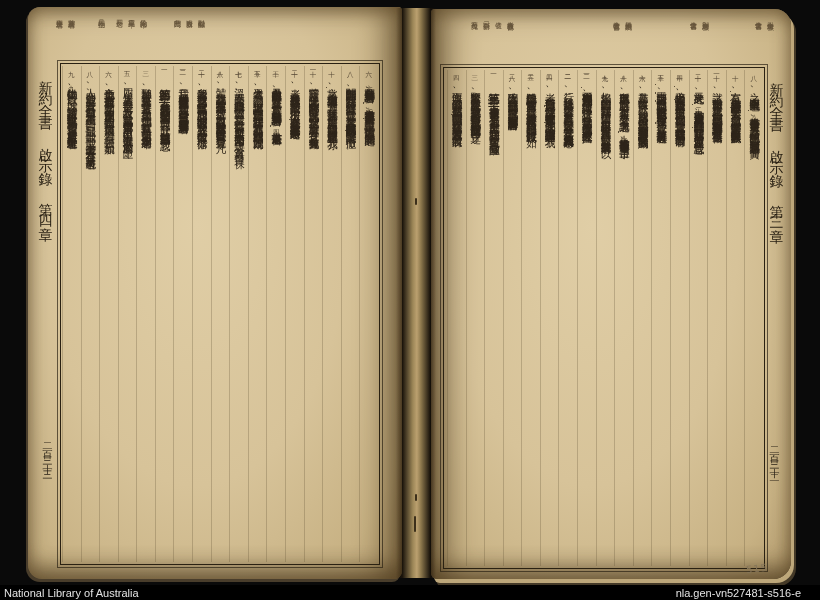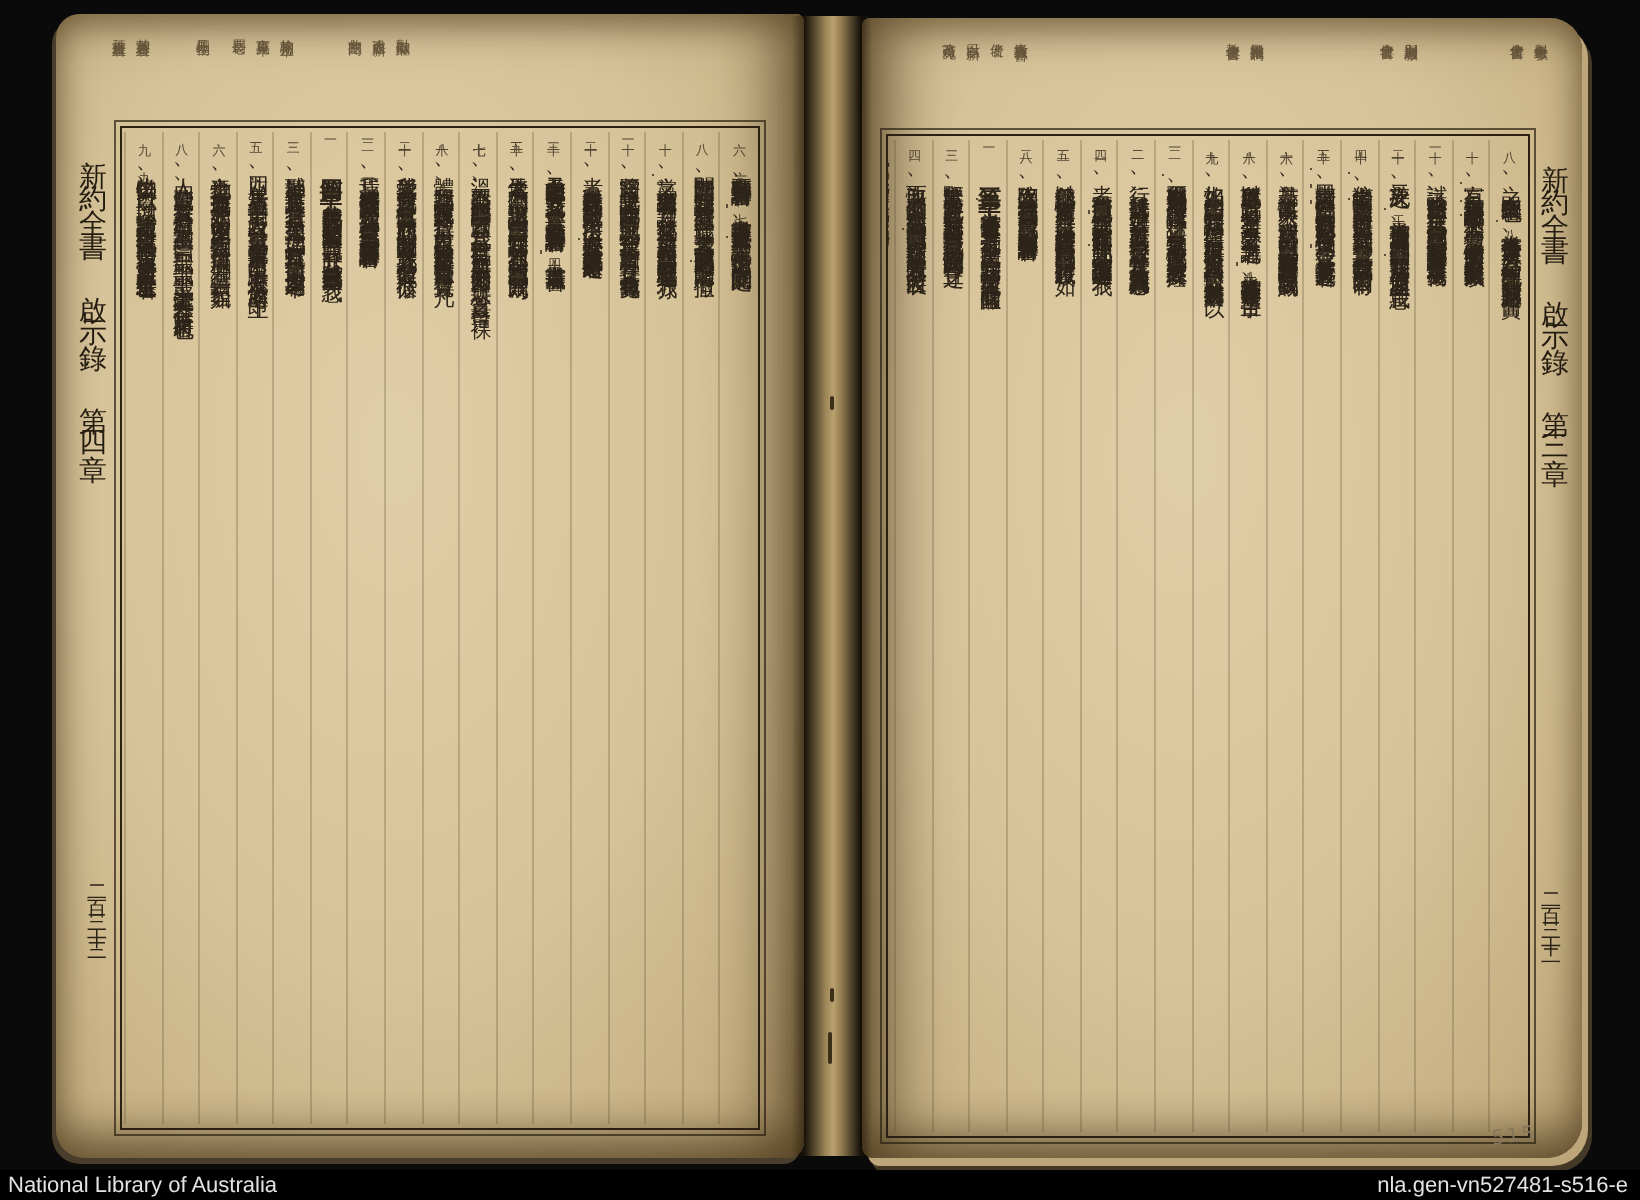--- a/index.html
+++ b/index.html
@@ -47,21 +47,21 @@
   .acol{writing-mode:vertical-rl;font-size:7px;line-height:9px;letter-spacing:0.5px;
     color:#5b4a32;height:52px;opacity:.9;}
 
   .pencil{position:absolute;left:315px;top:554px;font-size:10px;color:#85755a;
     transform:rotate(-7deg);font-family:"DejaVu Sans","Liberation Sans",sans-serif;letter-spacing:1px;}
 
   .bottombar{position:absolute;left:0;right:0;bottom:0;height:15px;background:#000;}
   .bottombar span{position:absolute;top:2px;font-family:"Liberation Sans","DejaVu Sans",sans-serif;
     font-size:11px;color:#e2e2e2;}
   .wm-left{left:4px;}
-  .wm-right{right:6px;margin-left:36px;}
+  .wm-right{right:19px;margin-left:36px;}
 </style>
 </head>
 <body>
 
 <div id="stage">
 
   <div class="page page-left">
     <div class="annots" id="annots-left">
         <div class="agroup" style="left: 144px;">
           <div class="acol">勸以儆醒</div>

